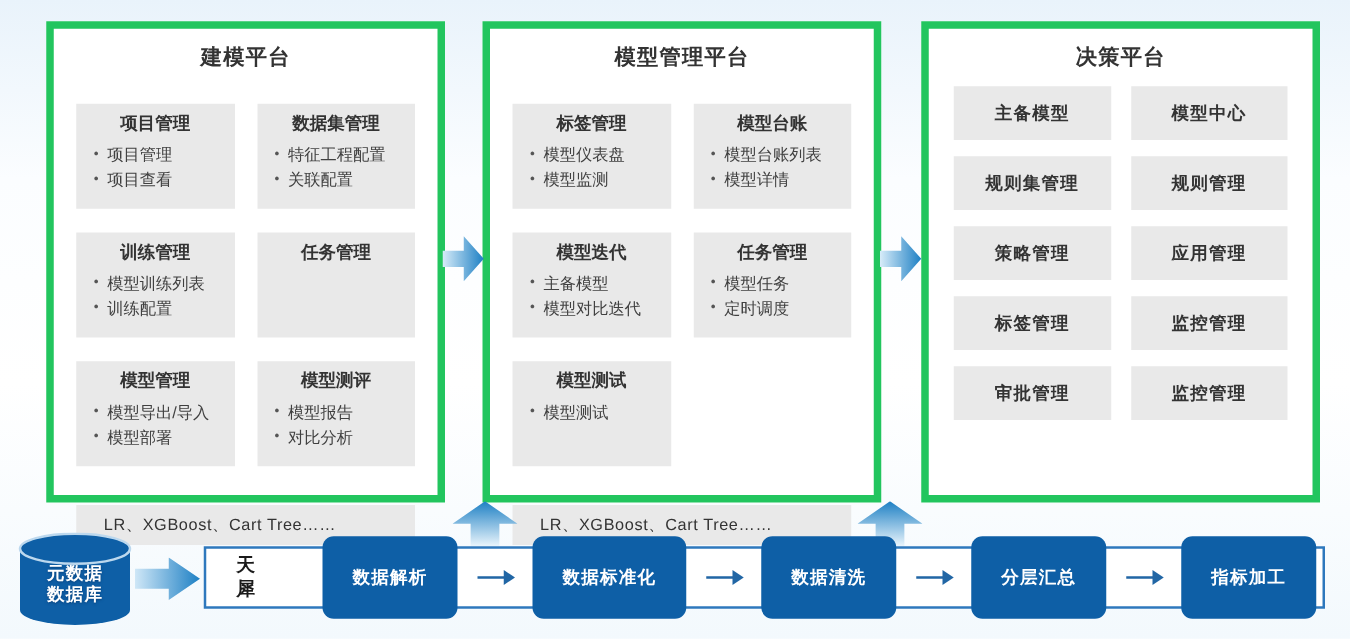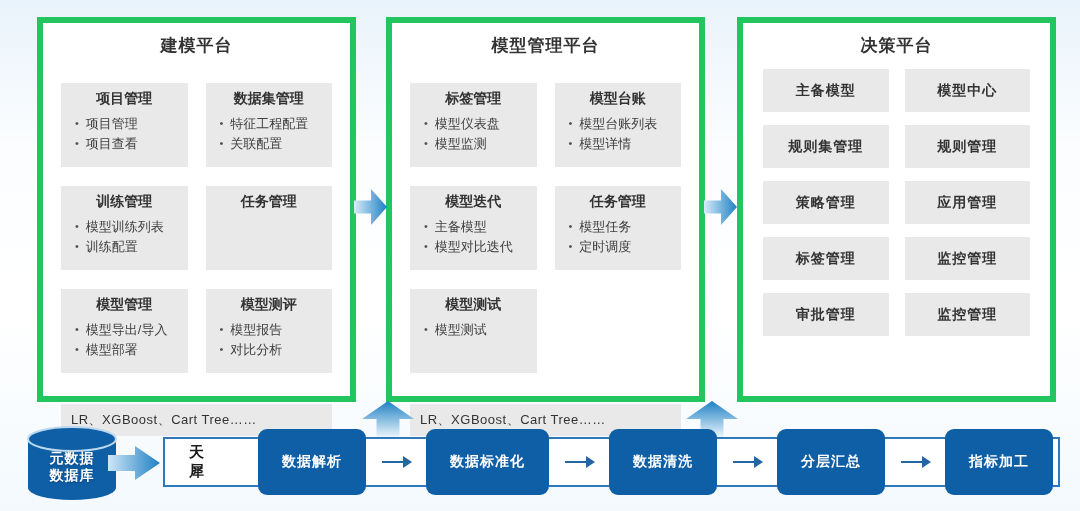--- a/index.html
+++ b/index.html
@@ -32,21 +32,21 @@
     text-align:center;font-size:14px;font-weight:bold;color:#333333;margin-bottom:6px;
   }
   .card ul{list-style:none;margin:0;padding:0 0 0 4px;}
   .card li{
     font-size:13px;color:#404040;line-height:1.5;display:flex;align-items:flex-start;
   }
   .card li::before{content:"•";font-size:11px;margin:1px 7px 0 2px;color:#555;}
   .tall-gap{margin-top:12px;}
   .algos{
     margin:15px 18px 0 18px;background:#e9e9e9;
-    font-size:13px;color:#333333;padding:7px 10px;letter-spacing:.5px;
+    font-size:13px;color:#333333;padding:7px 22px;letter-spacing:.5px;
   }
   
   .boxes{
     display:grid;grid-template-columns:1fr 1fr;
     column-gap:16px;row-gap:13px;padding:2px 20px 0 20px;
   }
   .mbox{
     background:#e9e9e9;height:43px;display:flex;align-items:center;justify-content:center;
     font-size:14px;font-weight:bold;color:#333333;letter-spacing:1px;
   }
@@ -67,21 +67,21 @@
   }
   .connector{
     flex:1;height:2px;background:#2166a5;position:relative;margin:0 10px 0 4px;min-width:22px;
   }
   .connector::after{
     content:"";position:absolute;right:-8px;top:-5px;
     border-left:9px solid #2166a5;border-top:6px solid transparent;border-bottom:6px solid transparent;
   }
 
   
-  .cyl{position:absolute;left:26px;top:426px;width:92px;height:76px;}
+  .cyl{position:absolute;left:14px;top:426px;width:92px;height:76px;}
   .cyl-label{
     position:absolute;left:0;top:24px;width:92px;text-align:center;
     color:#ffffff;font-size:14px;font-weight:bold;line-height:17px;letter-spacing:1px;
     text-shadow:0 1px 2px rgba(0,40,90,.55);
   }
 </style>
 </head>
 <body>
 
 <div class="stage">

